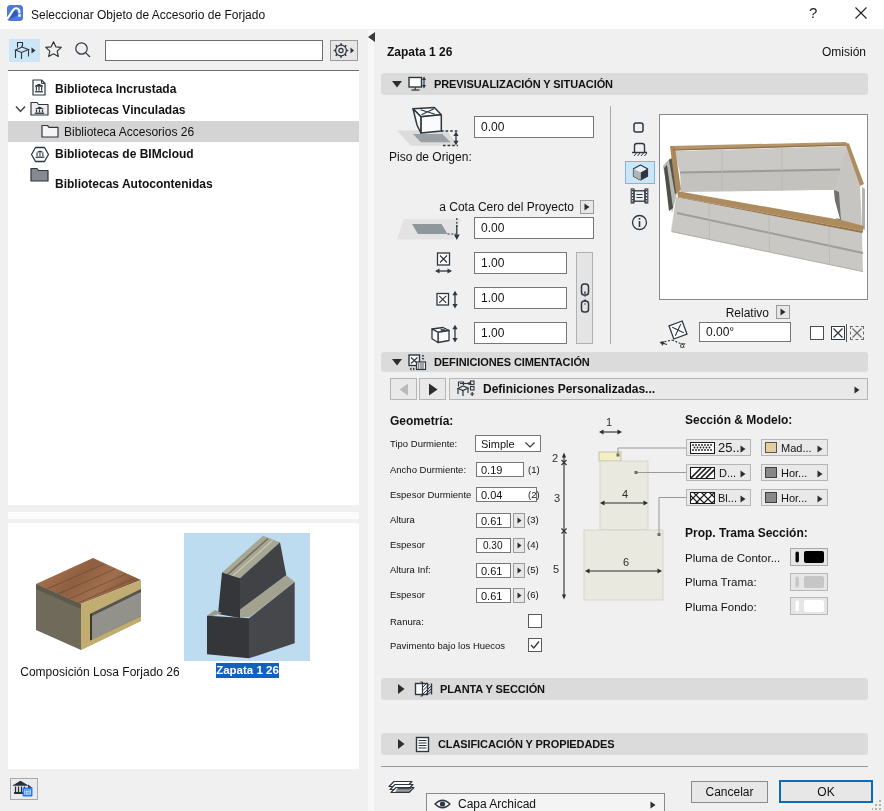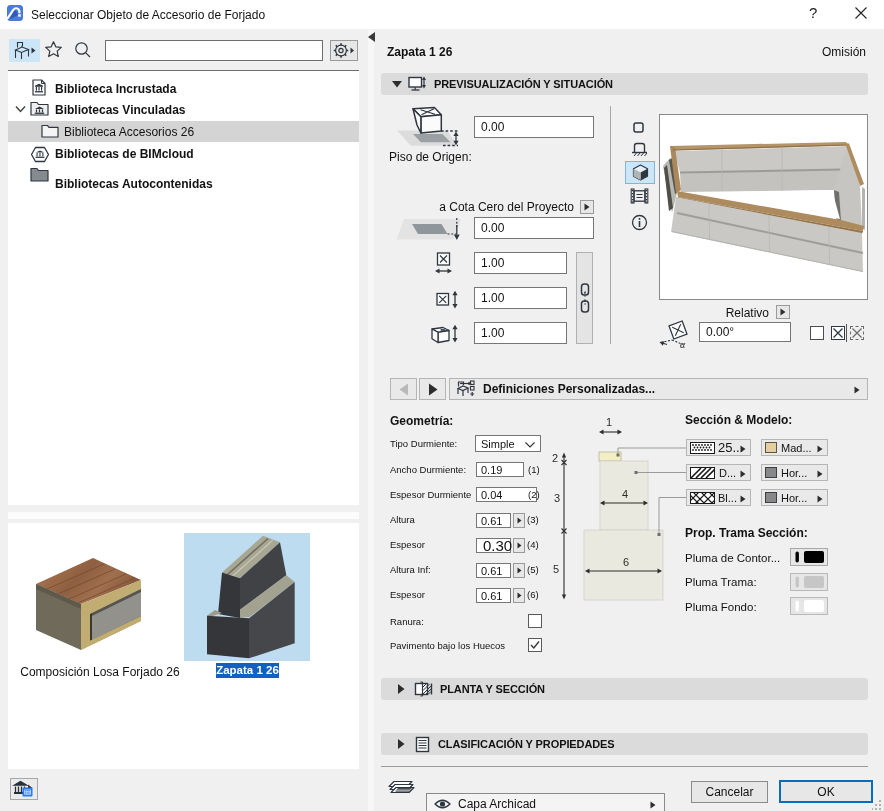--- a/index.html
+++ b/index.html
@@ -397,20 +397,39 @@
         <path d="M1.5 1.5 L10.5 10.5 M10.5 1.5 L1.5 10.5" stroke="#2e3740" stroke-width="1.3"></path>
       </svg>
   </div>
   <div class="ab" style="left:846px;top:324px;width:1px;height:18px;background:#555;"></div>
   <div class="cb" style="left:850px;top:326px;border:1px dashed #6a6a6a;background:#f0f0f0;">
     <svg width="12" height="12" viewBox="0 0 12 12">
         <path d="M1.5 1.5 L10.5 10.5 M10.5 1.5 L1.5 10.5" stroke="#6a6a6a" stroke-width="1.2"></path>
       </svg>
   </div>
 
+  <div class="bar" style="top:352px;height:20px;">
+    <svg style="margin-left:11px;" width="10" height="8" viewBox="0 0 10 8">
+        <path d="M0 1 L10 1 L5 7.5 Z" fill="#2d2d2d"></path>
+      </svg>
+    <svg style="margin-left:5px;" width="20" height="18" viewBox="0 0 20 18">
+      <rect x="2" y="2" width="10.5" height="10.5" fill="#fff" stroke="#2e3740" stroke-width="1.4"></rect>
+      <path d="M4 4.5 L10.5 10.5 M10.5 4.5 L4 10.5" stroke="#2e3740" stroke-width="1.2"></path>
+      <rect x="9.5" y="9" width="9" height="7.5" fill="#fff" stroke="#2e3740" stroke-width="1.2"></rect>
+      <path d="M12.5 11 L17 11 M12.5 13 L17 13 M12.5 15 L17 15" stroke="#2e3740" stroke-width="0.9"></path>
+      <rect x="10.8" y="10.4" width="1.2" height="1.2" fill="#2e3740"></rect>
+      <rect x="10.8" y="12.4" width="1.2" height="1.2" fill="#2e3740"></rect>
+      <rect x="10.8" y="14.4" width="1.2" height="1.2" fill="#2e3740"></rect>
+      <path d="M16 1.5 L14.6 3.5 L17.4 3.5 Z" fill="#2e3740"></path>
+      <path d="M16 7 L14.6 5 L17.4 5 Z" fill="#2e3740"></path>
+      <path d="M2.5 16 L4.5 14.6 L4.5 17.4 Z" fill="#2e3740"></path>
+      <path d="M8 16 L6 14.6 L6 17.4 Z" fill="#2e3740"></path>
+    </svg>
+    <span class="tx" style="margin-left:7px;">DEFINICIONES CIMENTACIÓN</span>
+  </div>
 
   <div class="btn" style="left:390px;top:378px;width:27px;height:22px;background:#e9e9e9;border-color:#b5b5b5;">
     <svg width="10" height="13" viewBox="0 0 10 13">
         <path d="M9 0.5 L9 12.5 L0.5 6.5 Z" fill="#b9b9b9"></path>
       </svg>
   </div>
   <div class="btn" style="left:419px;top:378px;width:27px;height:22px;background:#e9e9e9;border-color:#b5b5b5;">
     <svg width="10" height="13" viewBox="0 0 10 13">
         <path d="M1 0.5 L1 12.5 L9.5 6.5 Z" fill="#2d2d2d"></path>
       </svg>
@@ -451,21 +470,21 @@
   <div class="ab t10" style="left:528px;top:489px;">(2)</div>
   <div class="ab t10" style="left:390px;top:514px;">Altura</div>
   <div class="in" style="left:476px;top:513px;width:35px;height:15px;font-size:11px;padding-left:4px;">0.61</div>
   <div class="btn" style="left:513px;top:513px;width:12px;height:15px;border-color:#9a9a9a;">
       <svg width="5" height="7" viewBox="0 0 5 7">
         <path d="M0.5 0.5 L4.5 3.5 L0.5 6.5 Z" fill="#2d2d2d"></path>
       </svg>
     </div>
   <div class="ab t10" style="left:527px;top:514px;">(3)</div>
   <div class="ab t10" style="left:390px;top:539px;">Espesor</div>
-  <div class="in" style="left:476px;top:538px;width:35px;height:15px;font-size:15px;">0.30</div>
+  <div class="in" style="left:476px;top:538px;width:35px;height:15px;font-size:10px;">0.30</div>
   <div class="btn" style="left:513px;top:538px;width:12px;height:15px;border-color:#9a9a9a;">
       <svg width="5" height="7" viewBox="0 0 5 7">
         <path d="M0.5 0.5 L4.5 3.5 L0.5 6.5 Z" fill="#2d2d2d"></path>
       </svg>
     </div>
   <div class="ab t10" style="left:527px;top:539px;">(4)</div>
   <div class="ab t10" style="left:390px;top:564px;">Altura Inf:</div>
   <div class="in" style="left:476px;top:563px;width:35px;height:15px;font-size:11px;padding-left:4px;">0.61</div>
   <div class="btn" style="left:513px;top:563px;width:12px;height:15px;border-color:#9a9a9a;">
       <svg width="5" height="7" viewBox="0 0 5 7">

